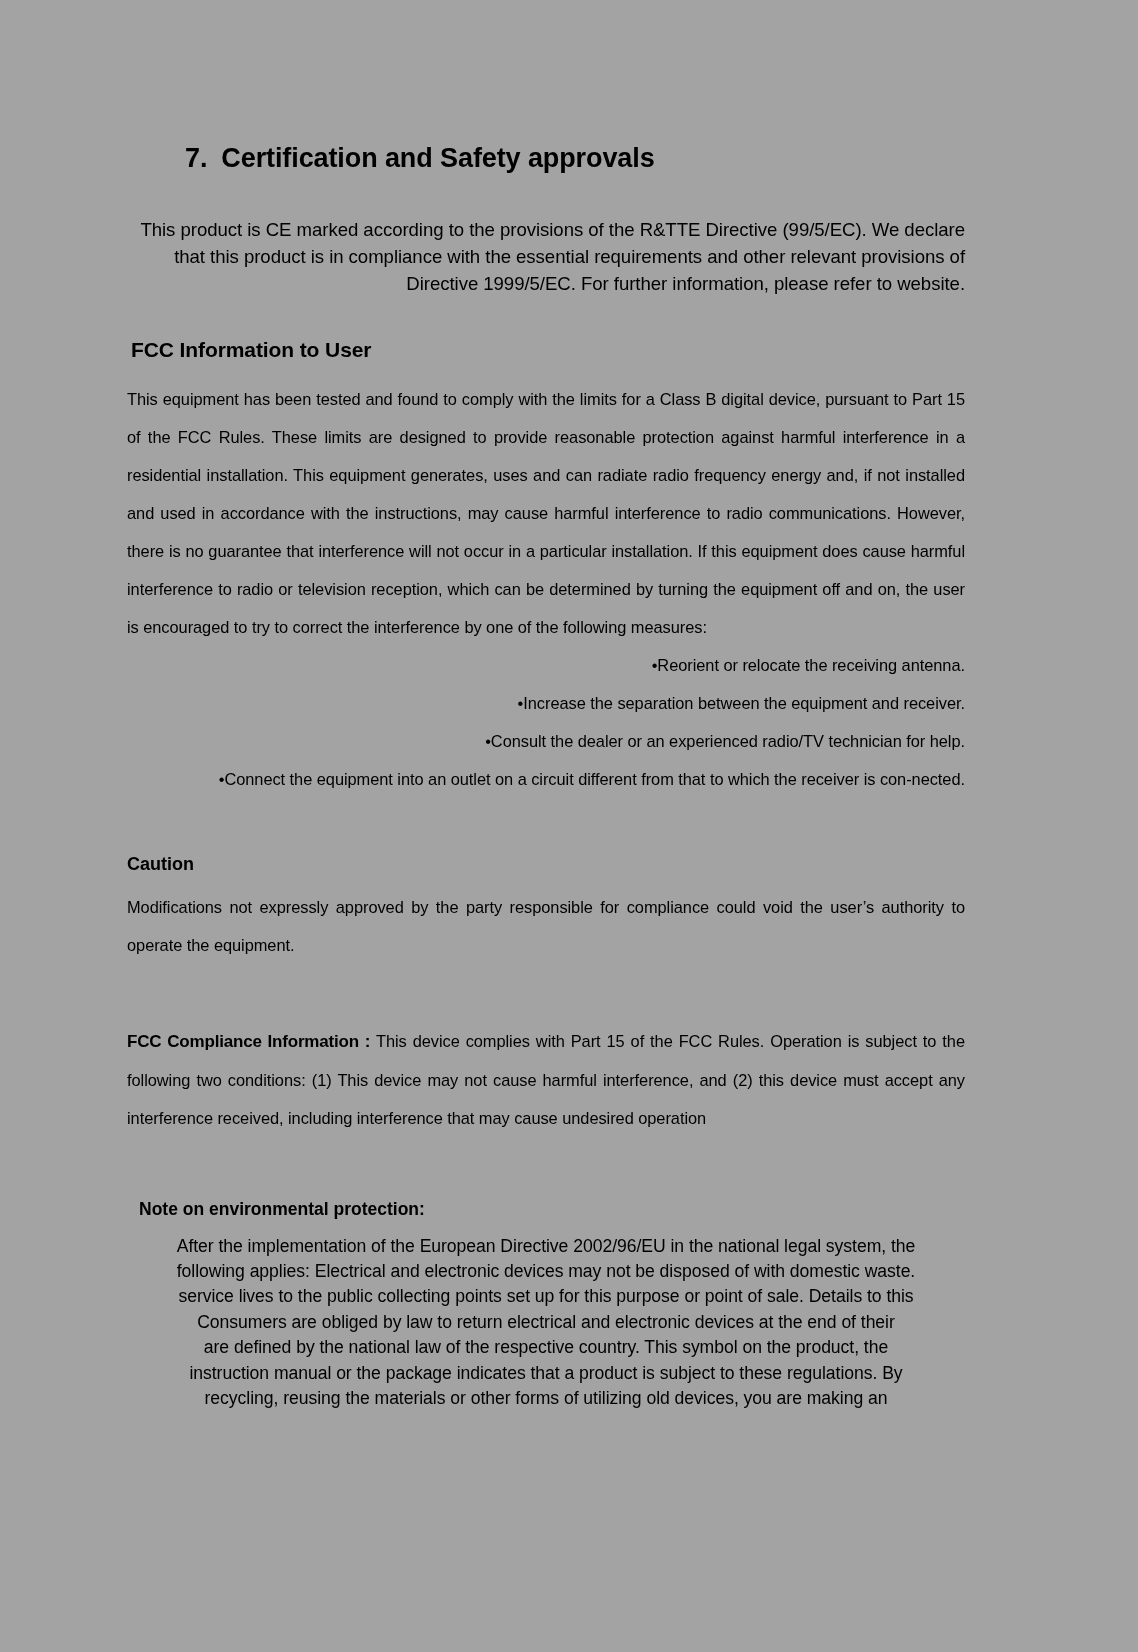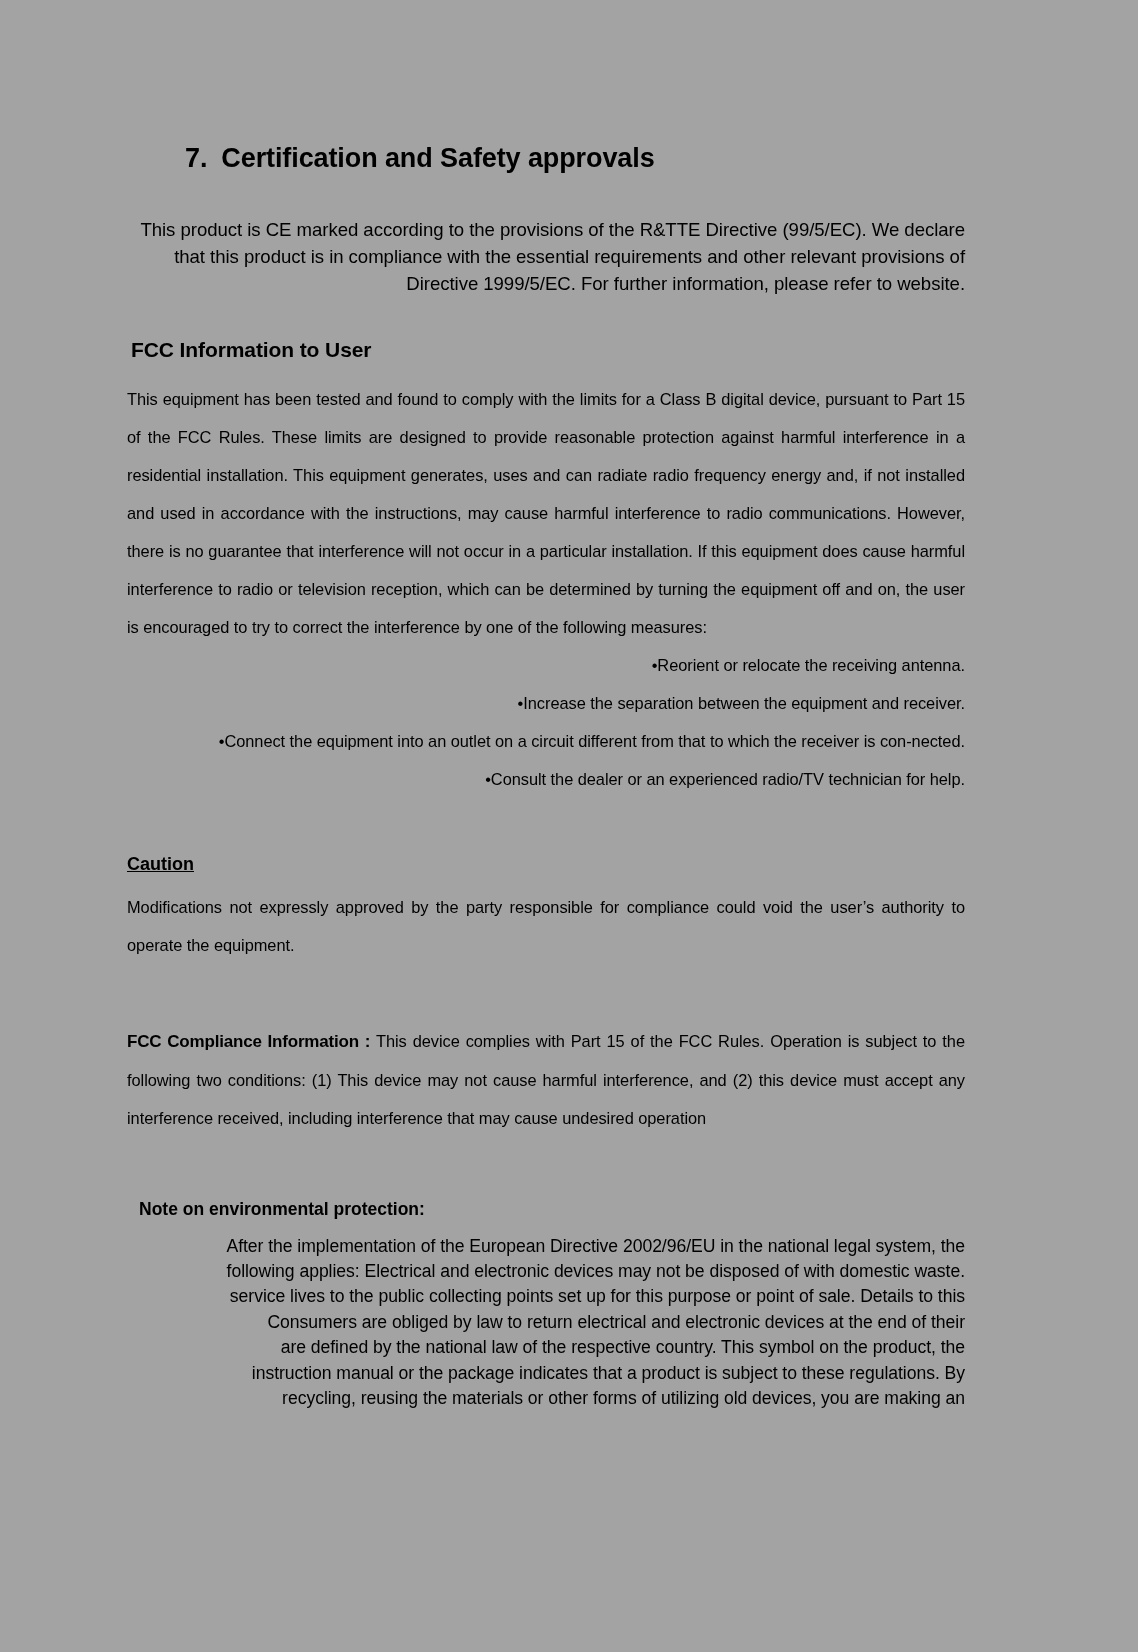--- a/index.html
+++ b/index.html
@@ -61,21 +61,20 @@
     font-weight: bold;
     line-height: 1.2;
     letter-spacing: -0.1px;
   }
   .h-caution {
     margin: 0;
     padding-top: 56px;
     font-size: 18px;
     font-weight: bold;
     line-height: 1.2;
-    text-decoration: underline;
   }
   .h-env {
     margin: 12px;
     padding-top: 50px;
     font-size: 17.5px;
     font-weight: bold;
     line-height: 1.25;
   }
 
   
@@ -125,21 +124,21 @@
     font-weight: bold;
     letter-spacing: -0.2px;
   }
 
   
   .env-body {
     margin: 0;
     padding-top: 1px;
     font-size: 17.6px;
     line-height: 25.4px;
-    text-align: right;
+    text-align: center;
     letter-spacing: -0.05px;
   }
 </style>
 </head>
 <body>
 
 <div class="page">
   <div class="content">
 
     <h1 class="doc-title">
@@ -148,22 +147,22 @@
 
     <p class="intro">This product is CE marked according to the provisions of the R&amp;TTE Directive (99/5/EC). We declare that this product is in compliance with the essential requirements and other relevant provisions of Directive 1999/5/EC. For further information, please refer to website.</p>
 
     <h2 class="h-fcc">FCC Information to User</h2>
 
     <p class="body-just">This equipment has been tested and found to comply with the limits for a Class B digital device, pursuant to Part 15 of the FCC Rules. These limits are designed to provide reasonable protection against harmful interference in a residential installation. This equipment generates, uses and can radiate radio frequency energy and, if not installed and used in accordance with the instructions, may cause harmful interference to radio communications. However, there is no guarantee that interference will not occur in a particular installation. If this equipment does cause harmful interference to radio or television reception, which can be determined by turning the equipment off and on, the user is encouraged to try to correct the interference by one of the following measures:</p>
 
     <ul class="bullets">
       <li><span class="bdot">•</span><span>Reorient or relocate the receiving antenna.</span></li>
       <li><span class="bdot">•</span><span>Increase the separation between the equipment and receiver.</span></li>
+      <li><span class="bdot">•</span><span>Consult the dealer or an experienced radio/TV technician for help.</span></li>
       <li><span class="bdot">•</span><span>Connect the equipment into an outlet on a circuit different from that to which the receiver is con-nected.</span></li>
-      <li><span class="bdot">•</span><span>Consult the dealer or an experienced radio/TV technician for help.</span></li>
     </ul>
 
     <h2 class="h-caution">Caution</h2>
 
     <p class="body-just tight-top">Modifications not expressly approved by the party responsible for compliance could void the user’s authority to operate the equipment.</p>
 
     <p class="compliance"><span class="lead">FCC Compliance Information :</span> <span>This device complies with Part 15 of the FCC Rules. Operation is subject to the following two conditions: (1) This device may not cause harmful interference, and (2) this device must accept any interference received, including interference that may cause undesired operation</span></p>
 
     <h3 class="h-env">Note on environmental protection:</h3>
 

